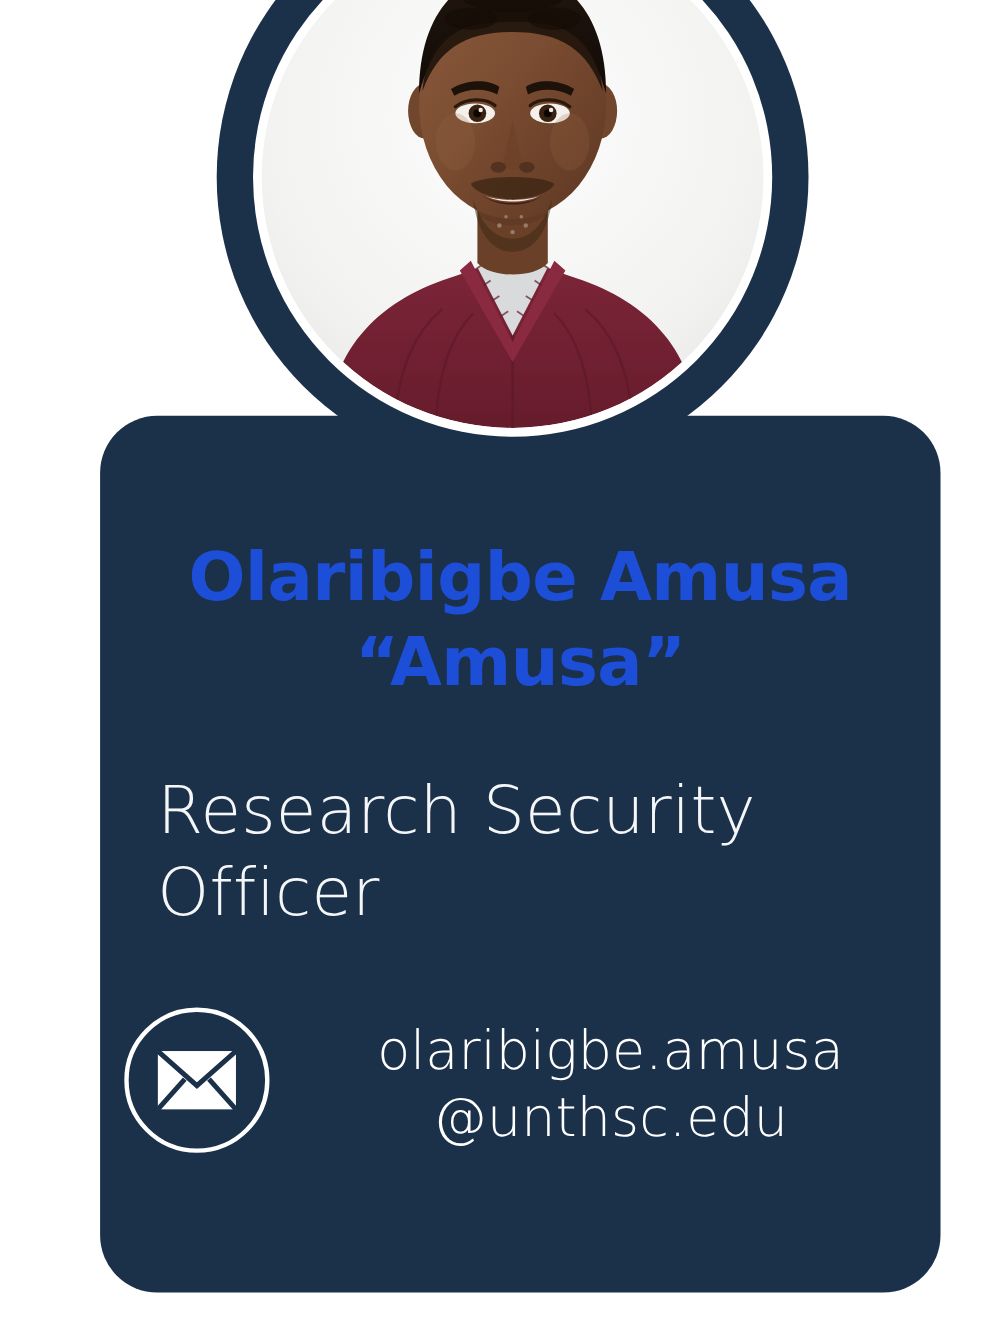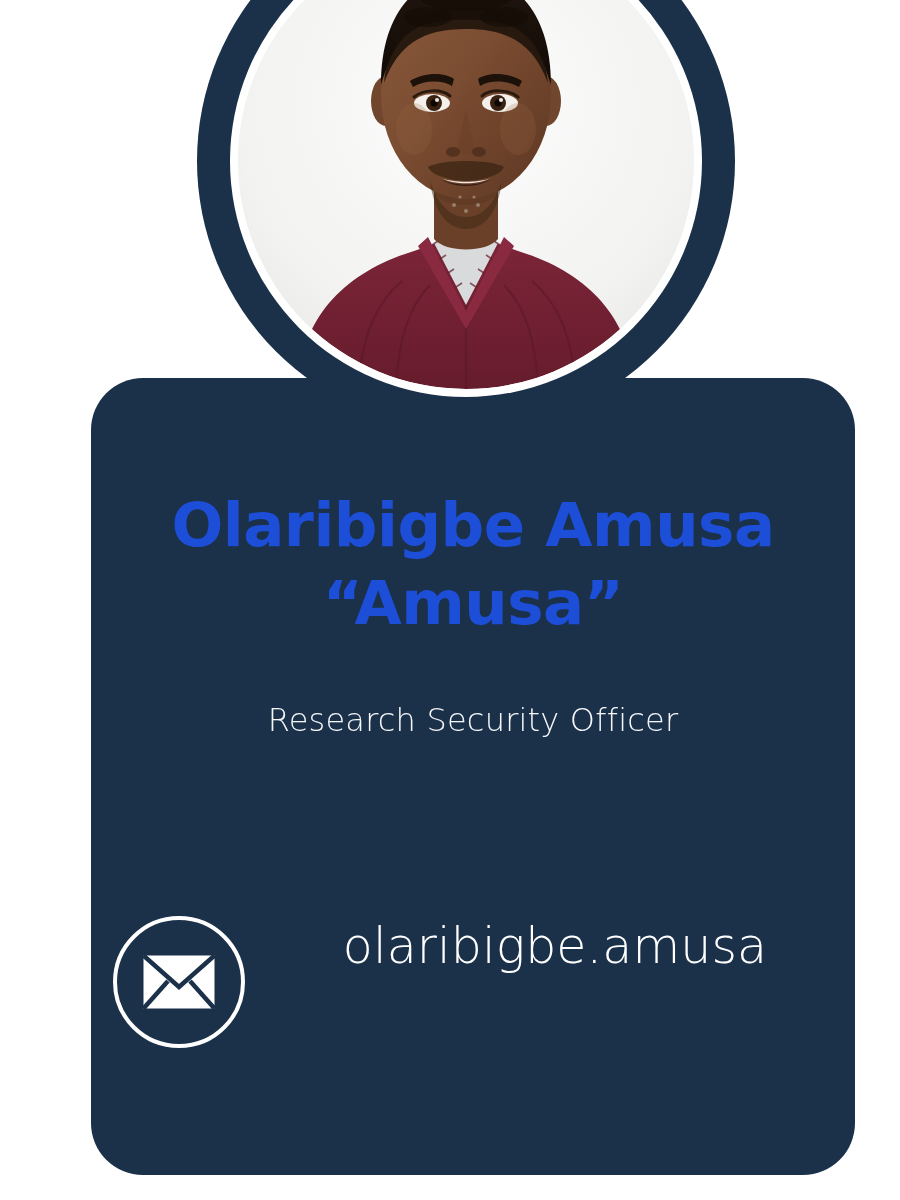--- a/index.html
+++ b/index.html
@@ -98,36 +98,36 @@
     font-weight: bold;
     line-height: 1.28;
     letter-spacing: -0.5px;
   }
 
   .person-title {
     position: absolute;
     left: 52px;
     top: 322px;
     width: 660px;
-    text-align: center;
+    text-align: left;
     color: #f4f6f8;
-    font-size: 32px;
+    font-size: 60px;
     font-weight: 300;
     line-height: 1.25;
     letter-spacing: 0.2px;
   }
 
   
   .email-row {
     position: absolute;
     left: 22px;
     top: 538px;
     width: 730px;
     display: flex;
-    align-items: flex-start;
+    align-items: flex-end;
     justify-content: flex-start;
     gap: 22px;
   }
   .email-icon-circle {
     flex: 0 0 auto;
     width: 132px;
     height: 132px;
     border-radius: 50%;
     border: 4px solid #ffffff;
     box-sizing: border-box;
@@ -281,17 +281,18 @@
       <div class="email-icon-circle">
         <svg width="74" height="56" viewBox="0 0 74 56" aria-hidden="true">
           <rect x="1.5" y="1.5" width="71" height="53" fill="#ffffff"></rect>
           <path d="M 1.5 1.5 L 37 33 L 72.5 1.5" fill="none" stroke="#1b3049" stroke-width="4.5"></path>
           <path d="M 1.5 54.5 L 26 27" fill="none" stroke="#1b3049" stroke-width="4.5"></path>
           <path d="M 72.5 54.5 L 48 27" fill="none" stroke="#1b3049" stroke-width="4.5"></path>
         </svg>
       </div>
       <div class="email-text">
         <span>olaribigbe.amusa</span><br>
+        <span>@unthsc.edu</span>
       </div>
     </div>
 
   </div>
 </div>
 
 </body></html>

